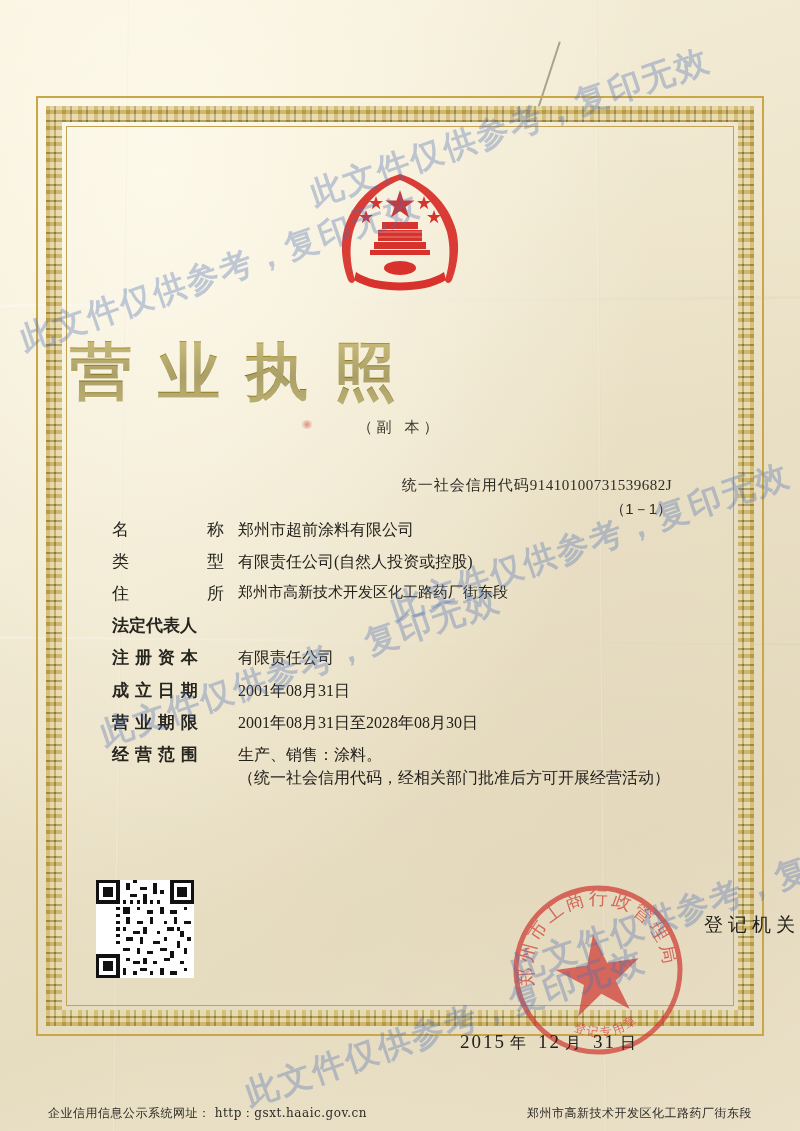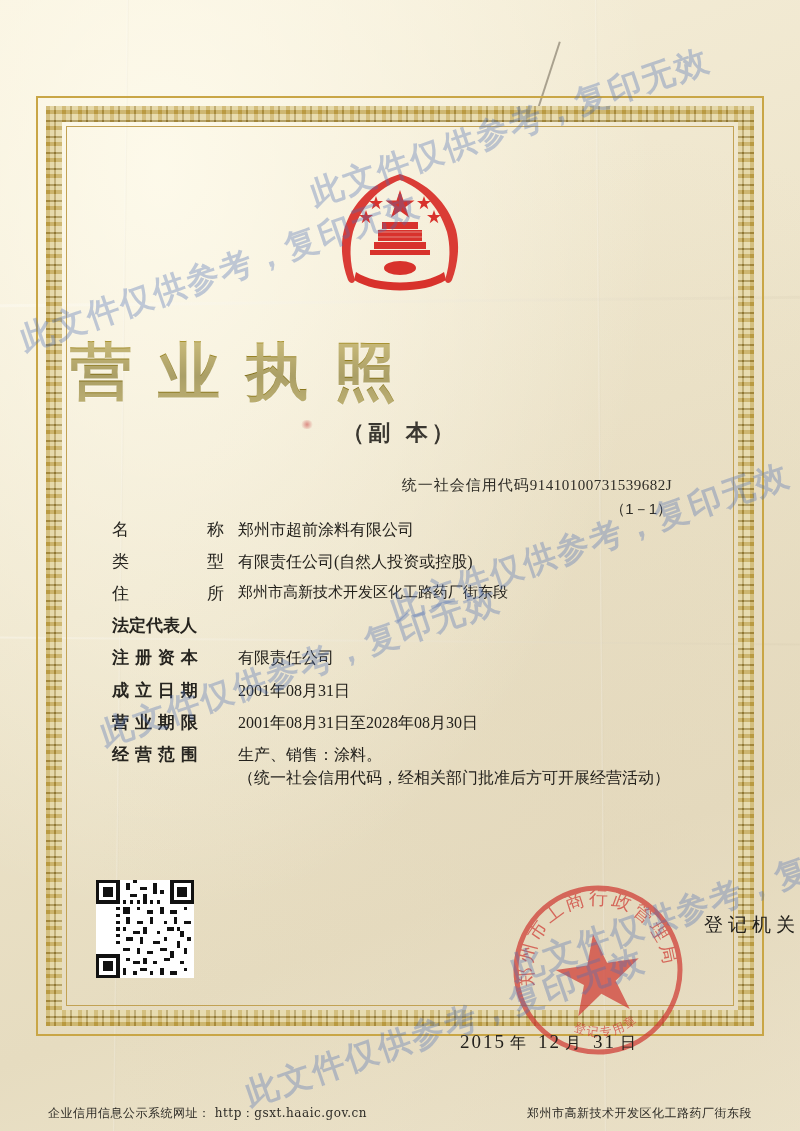--- a/index.html
+++ b/index.html
@@ -114,24 +114,23 @@
     -webkit-text-fill-color: transparent;
     text-shadow: 0 1px 0 rgba(255,255,255,.35);
     margin-left: 44px;
   }
   .doc-subtitle {
     position: absolute;
     left: 0; right: 0;
     top: 418px;
     text-align: center;
     font-family: "DejaVu Serif", serif;
-    font-size: 22px;
+    font-size: 15px;
     color: #3a3730;
     letter-spacing: 4px;
-    font-weight: bold;
   }
 
   
   .code-line {
     position: absolute;
     right: 128px;
     top: 476px;
     font-family: "DejaVu Serif", serif;
     font-size: 15px;
     color: #2e2c26;

